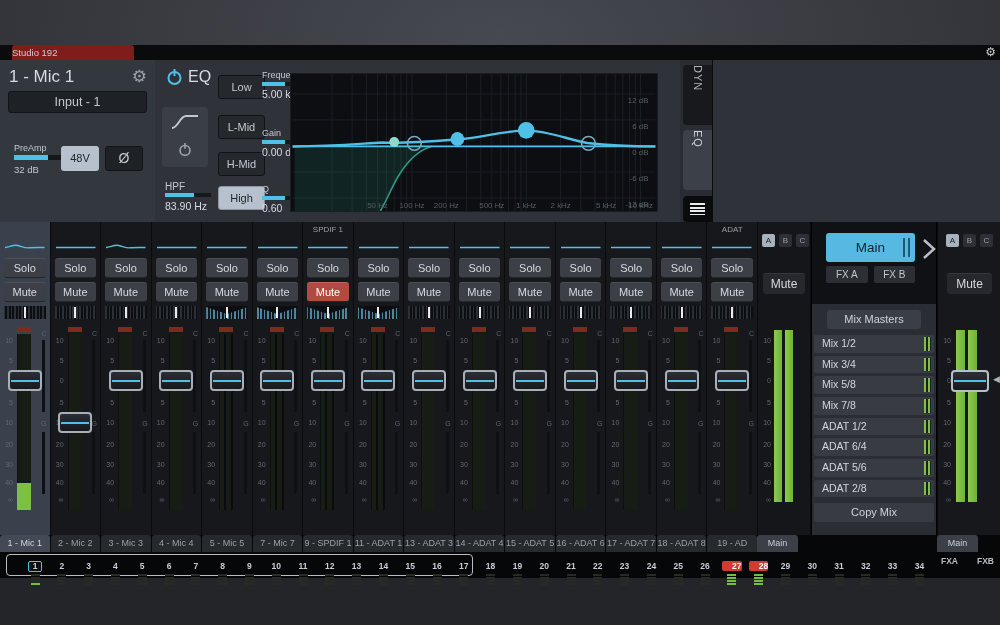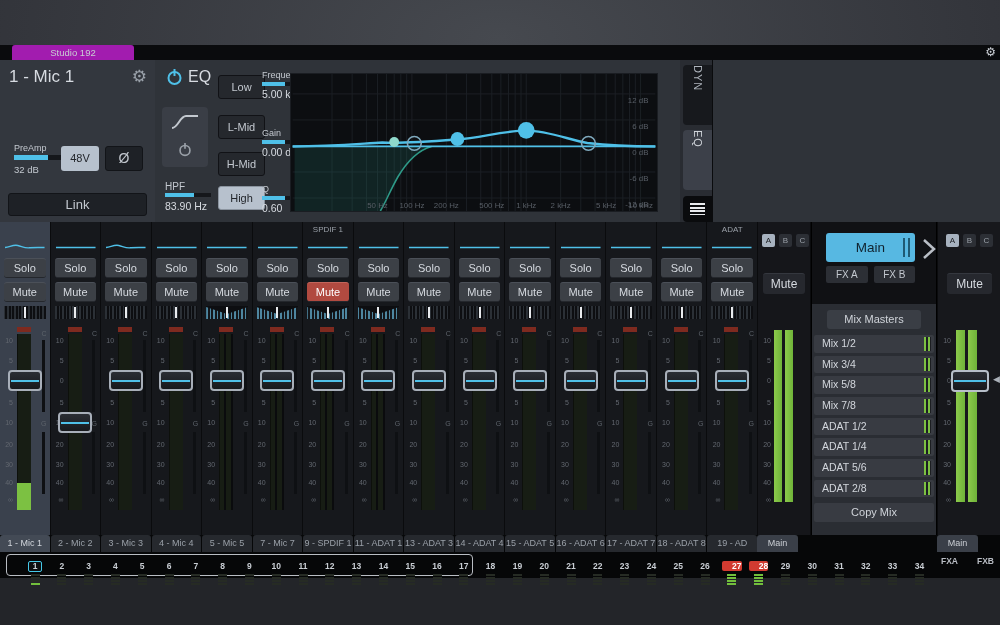--- a/index.html
+++ b/index.html
@@ -6,22 +6,22 @@
   html,body { width:1000px; height:625px; overflow:hidden; }
   body {
     font-family:"Liberation Sans", sans-serif;
     background:radial-gradient(1100px 520px at 50% 6%, #46494f 0%, #33353b 45%, #232529 100%);
     position:relative; color:#d5d9df;
   }
   .app { position:absolute; left:0; top:45px; width:1000px; height:533px; background:#0a0b0d; }
 
   
   .titlebar { position:absolute; left:0; top:0; width:100%; height:15px; background:#0a0b0d; }
-  .app-tab { position:absolute; left:12px; top:0; width:122px; height:15px; background:#a21caf;
-    border-radius:3px 3px 0 0; font-size:9.5px; line-height:15px; text-align:center; color:#c9cdd3; }
+  .app-tab { position:absolute; left:12px; top:0; width:122px; height:15px; background:#7f1d1d;
+    border-radius:3px 3px 0 0; font-size:9.5px; line-height:15px; color:#c9cdd3; }
   .title-gear { position:absolute; right:4px; top:0px; font-size:12px; color:#c9cdd3; line-height:15px; }
 
   
   .header { position:absolute; left:0; top:15px; width:1000px; height:162px; display:flex; }
   .ch-panel { position:relative; width:155px; height:162px; background:#33373e; }
   .eq-panel { position:relative; width:525px; height:162px; background:#2f3339; }
   .side-tabs { position:relative; width:32px; height:162px; background:#292c32; }
   .right-void { position:relative; flex:1; background:#2f3339; border-left:1px solid #0a0b0d; }
 
   .ch-title { position:absolute; left:9px; top:7px; font-size:17px; color:#d7dbe1; }
@@ -175,28 +175,28 @@
 
   <div class="titlebar">
     <div class="app-tab">Studio 192</div>
     <div class="title-gear">⚙</div>
   </div>
 
   <div class="header">
     <div class="ch-panel">
       <div class="ch-title">1 - Mic 1</div>
       <div class="ch-gear">⚙</div>
+      <div class="btn-dark input-btn">Input - 1</div>
       <div class="preamp-label">PreAmp</div>
       <div class="preamp-slider">
           <div class="fill"></div>
         </div>
       <div class="preamp-value">32 dB</div>
       <div class="phantom-btn">48V</div>
       <div class="btn-dark phase-btn">Ø</div>
-      <div class="btn-dark link-btn">Link</div>
     </div>
 
     <div class="eq-panel">
       <span class="eq-power">
         <svg width="17" height="17" viewBox="0 0 17 17">
             <circle cx="8.5" cy="9" r="6" fill="none" stroke="#4fc0e8" stroke-width="2"></circle>
             <rect x="7.5" y="0" width="2" height="7" fill="#4fc0e8"></rect>
           </svg>
       </span>
       <div class="eq-title">EQ</div>
@@ -826,21 +826,21 @@
           <div class="fxb">FX B</div>
         </div>
       <div class="mixlower">
         <div class="mixhdr">Mix Masters</div>
         <div class="mixlist" id="mixList">
             <div class="mitem"><span>Mix 1/2</span><div class="mm"></div></div>
             <div class="mitem"><span>Mix 3/4</span><div class="mm"></div></div>
             <div class="mitem"><span>Mix 5/8</span><div class="mm"></div></div>
             <div class="mitem"><span>Mix 7/8</span><div class="mm"></div></div>
             <div class="mitem"><span>ADAT 1/2</span><div class="mm"></div></div>
-            <div class="mitem"><span>ADAT 1/4</span><div class="mm"></div></div>
+            <div class="mitem"><span>ADAT 6/4</span><div class="mm"></div></div>
             <div class="mitem"><span>ADAT 5/6</span><div class="mm"></div></div>
             <div class="mitem"><span>ADAT 2/8</span><div class="mm"></div></div>
           </div>
         <div class="copybtn">Copy Mix</div>
       </div>
     </div>
 
     <div class="mstrip rm" id="mainFaderStrip">
         <div class="abc">
           <div class="b sel">A</div>

